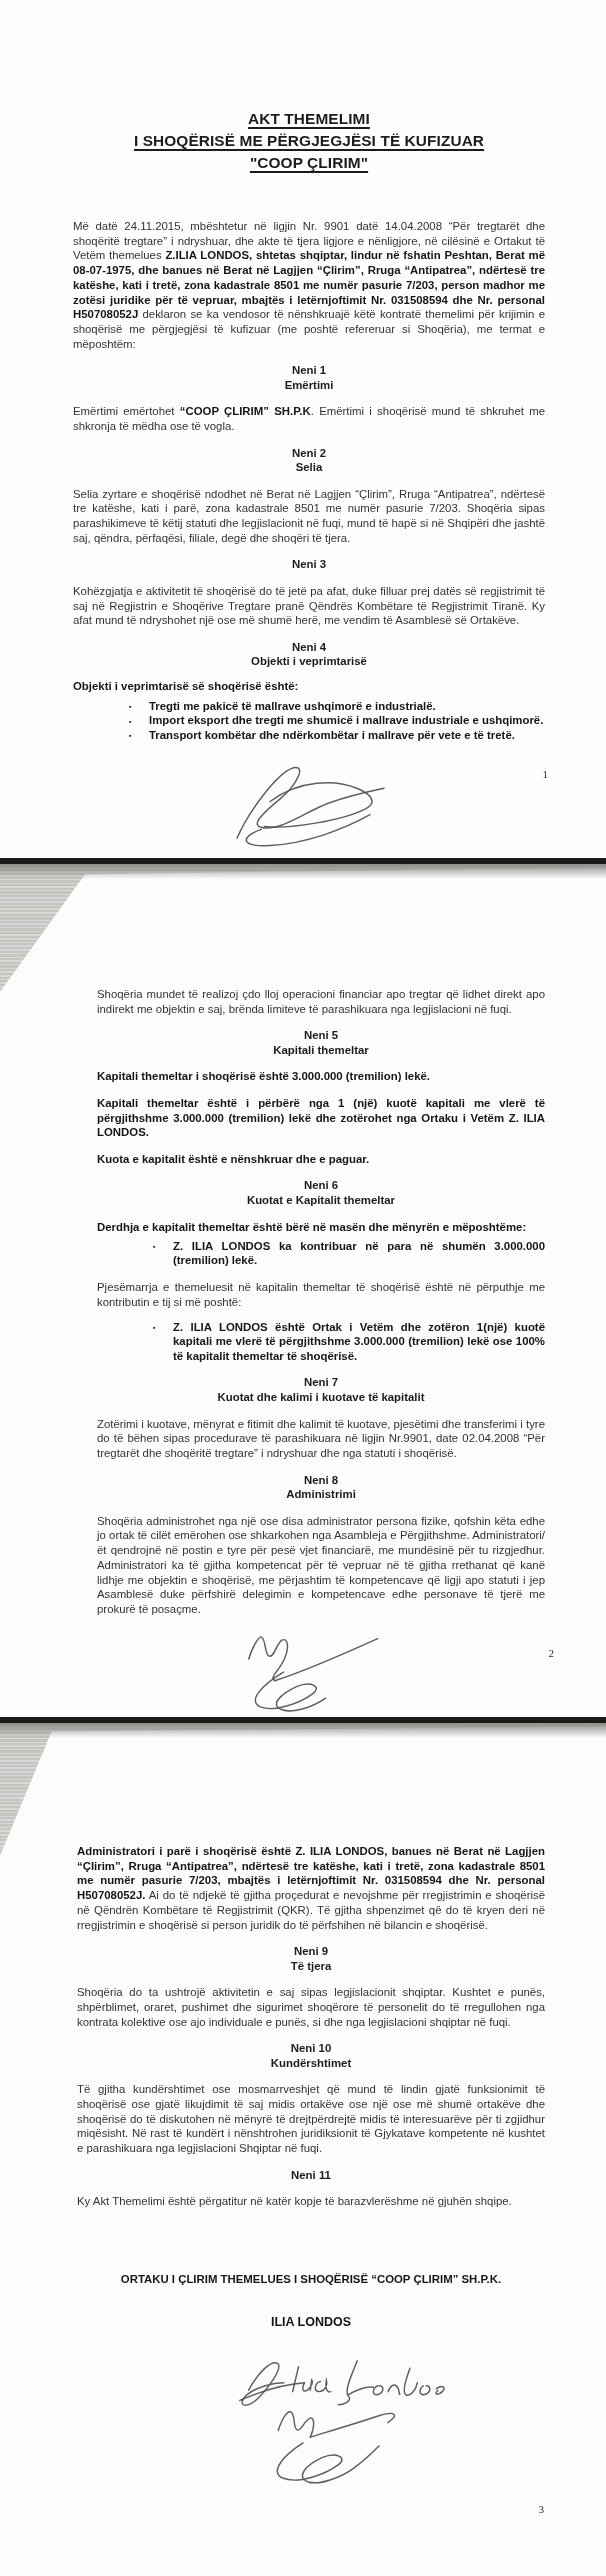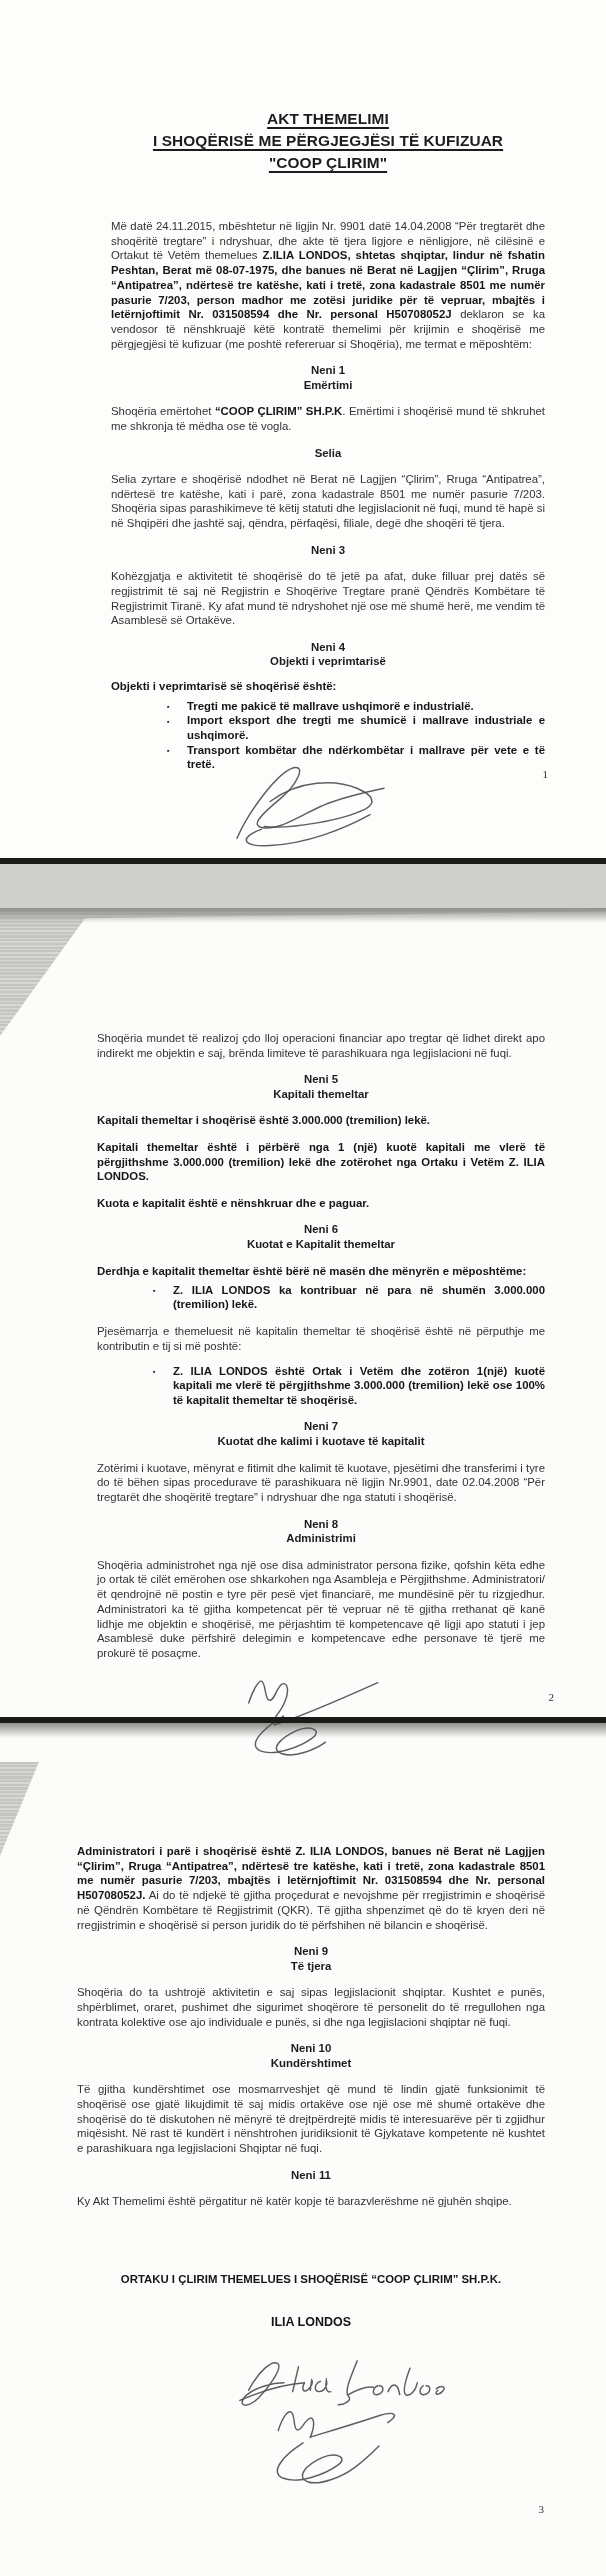--- a/index.html
+++ b/index.html
@@ -5,36 +5,36 @@
 <style>
   html,body{margin:0;padding:0;}
   body{
     width:607px;height:2576px;position:relative;overflow:hidden;
     background:#cfcfcc;
     font-family:"Liberation Sans","DejaVu Sans",sans-serif;
     -webkit-font-smoothing:antialiased;
   }
   .pg{position:absolute;left:0;width:607px;}
   #page1{top:0;height:859px;background:#fdfdfc;}
-  #page2{top:908px;height:854px;background:#d8d8d5;}
+  #page2{top:864px;height:854px;background:#d8d8d5;}
   #page3{top:1723px;height:949px;background:#d8d8d5;}
   .sep{position:absolute;left:0;width:607px;height:5.9px;background:#1a1a19;z-index:6;}
   #sep1{top:858px;}
   #sep2{top:1717px;}
   .scanbg{position:absolute;inset:0;
     background:
       repeating-linear-gradient(to bottom, rgba(255,255,255,.25) 0 1.5px, rgba(0,0,0,.03) 1.5px 3.7px),
       linear-gradient(#c9c9c6,#dadad7);}
   .scanshadow{position:absolute;top:0;left:0;right:0;height:14.7px;
     background:linear-gradient(to bottom,#8f8f8c,rgba(190,190,187,0));z-index:3;}
   .paper{position:absolute;inset:0;background:#fcfcfb;z-index:2;}
   #page2 .paper{clip-path:polygon(14% 1.2%,100% 0.4%,100% 100%,0 100%,0 15%);}
   #page3 .paper{clip-path:polygon(8.5% 0.9%,100% 0.35%,100% 100%,0 100%,0 14%);}
   .ct{position:absolute;inset:0;z-index:4;color:#333;font-size:11.4px;line-height:14.7px;}
-  #page1 .ct{padding:108px 62px 0 111px;}
+  #page1 .ct{padding:108px 62px 0 73px;}
   #page2 .ct{padding:123px 62px 0 97px;}
   #page3 .ct{padding:121px 62px 0 77px;}
   .title{ text-align:center;font-weight:bold;color:#1c1c1c;font-size:15.4px;line-height:22px;letter-spacing:0.1px;}
   .title span{text-decoration:underline;text-decoration-thickness:1.5px;text-underline-offset:2.9px;}
   p{margin:0;text-align:justify;}
   .gap{margin-top:11.8px;}
   .bigap{margin-top:45px;}
   b,.pb{color:#161616;font-weight:bold;}
   .pb{text-align:justify;}
   .nen{margin-top:11.8px;text-align:center;font-weight:bold;color:#1c1c1c;}
@@ -57,23 +57,24 @@
       <div><span>AKT THEMELIMI</span></div>
       <div><span>I SHOQËRISË ME PËRGJEGJËSI TË KUFIZUAR</span></div>
       <div><span>"COOP ÇLIRIM"</span></div>
     </div>
     <p class="bigap"><span>Më datë 24.11.2015, mbështetur në ligjin Nr. 9901 datë 14.04.2008 “Për tregtarët dhe shoqëritë tregtare” i ndryshuar, dhe akte të tjera ligjore e nënligjore, në cilësinë e Ortakut të Vetëm themelues </span><b>Z.ILIA LONDOS, shtetas shqiptar, lindur në fshatin Peshtan, Berat më 08-07-1975, dhe banues në Berat në Lagjjen “Çlirim”, Rruga “Antipatrea”, ndërtesë tre katëshe, kati i tretë, zona kadastrale 8501 me numër pasurie 7/203, person madhor me zotësi juridike për të vepruar, mbajtës i letërnjoftimit Nr. 031508594 dhe Nr. personal H50708052J</b><span> deklaron se ka vendosor të nënshkruajë këtë kontratë themelimi për krijimin e shoqërisë me përgjegjësi të kufizuar (me poshtë refereruar si Shoqëria), me termat e mëposhtëm:</span></p>
 
     <div class="nen">
       <div>Neni 1</div>
       <div>Emërtimi</div>
     </div>
-    <p class="gap"><span>Shoqëria emërtohet </span><b>“COOP ÇLIRIM” SH.P.K</b><span>. Emërtimi i shoqërisë mund të shkruhet me shkronja të mëdha ose të vogla.</span></p>
-
-    <div class="nen">
+    <p class="gap"><span>Emërtimi emërtohet </span><b>“COOP ÇLIRIM” SH.P.K</b><span>. Emërtimi i shoqërisë mund të shkruhet me shkronja të mëdha ose të vogla.</span></p>
+
+    <div class="nen">
+      <div>Neni 2</div>
       <div>Selia</div>
     </div>
     <p class="gap">Selia zyrtare e shoqërisë ndodhet në Berat në Lagjjen “Çlirim”, Rruga “Antipatrea”, ndërtesë tre katëshe, kati i parë, zona kadastrale 8501 me numër pasurie 7/203. Shoqëria sipas parashikimeve të këtij statuti dhe legjislacionit në fuqi, mund të hapë si në Shqipëri dhe jashtë saj, qëndra, përfaqësi, filiale, degë dhe shoqëri të tjera.</p>
 
     <div class="nen">
       <div>Neni 3</div>
     </div>
     <p class="gap">Kohëzgjatja e aktivitetit të shoqërisë do të jetë pa afat, duke filluar prej datës së regjistrimit të saj në Regjistrin e Shoqërive Tregtare pranë Qëndrës Kombëtare të Regjistrimit Tiranë. Ky afat mund të ndryshohet një ose më shumë herë, me vendim të Asamblesë së Ortakëve.</p>
 
     <div class="nen">

